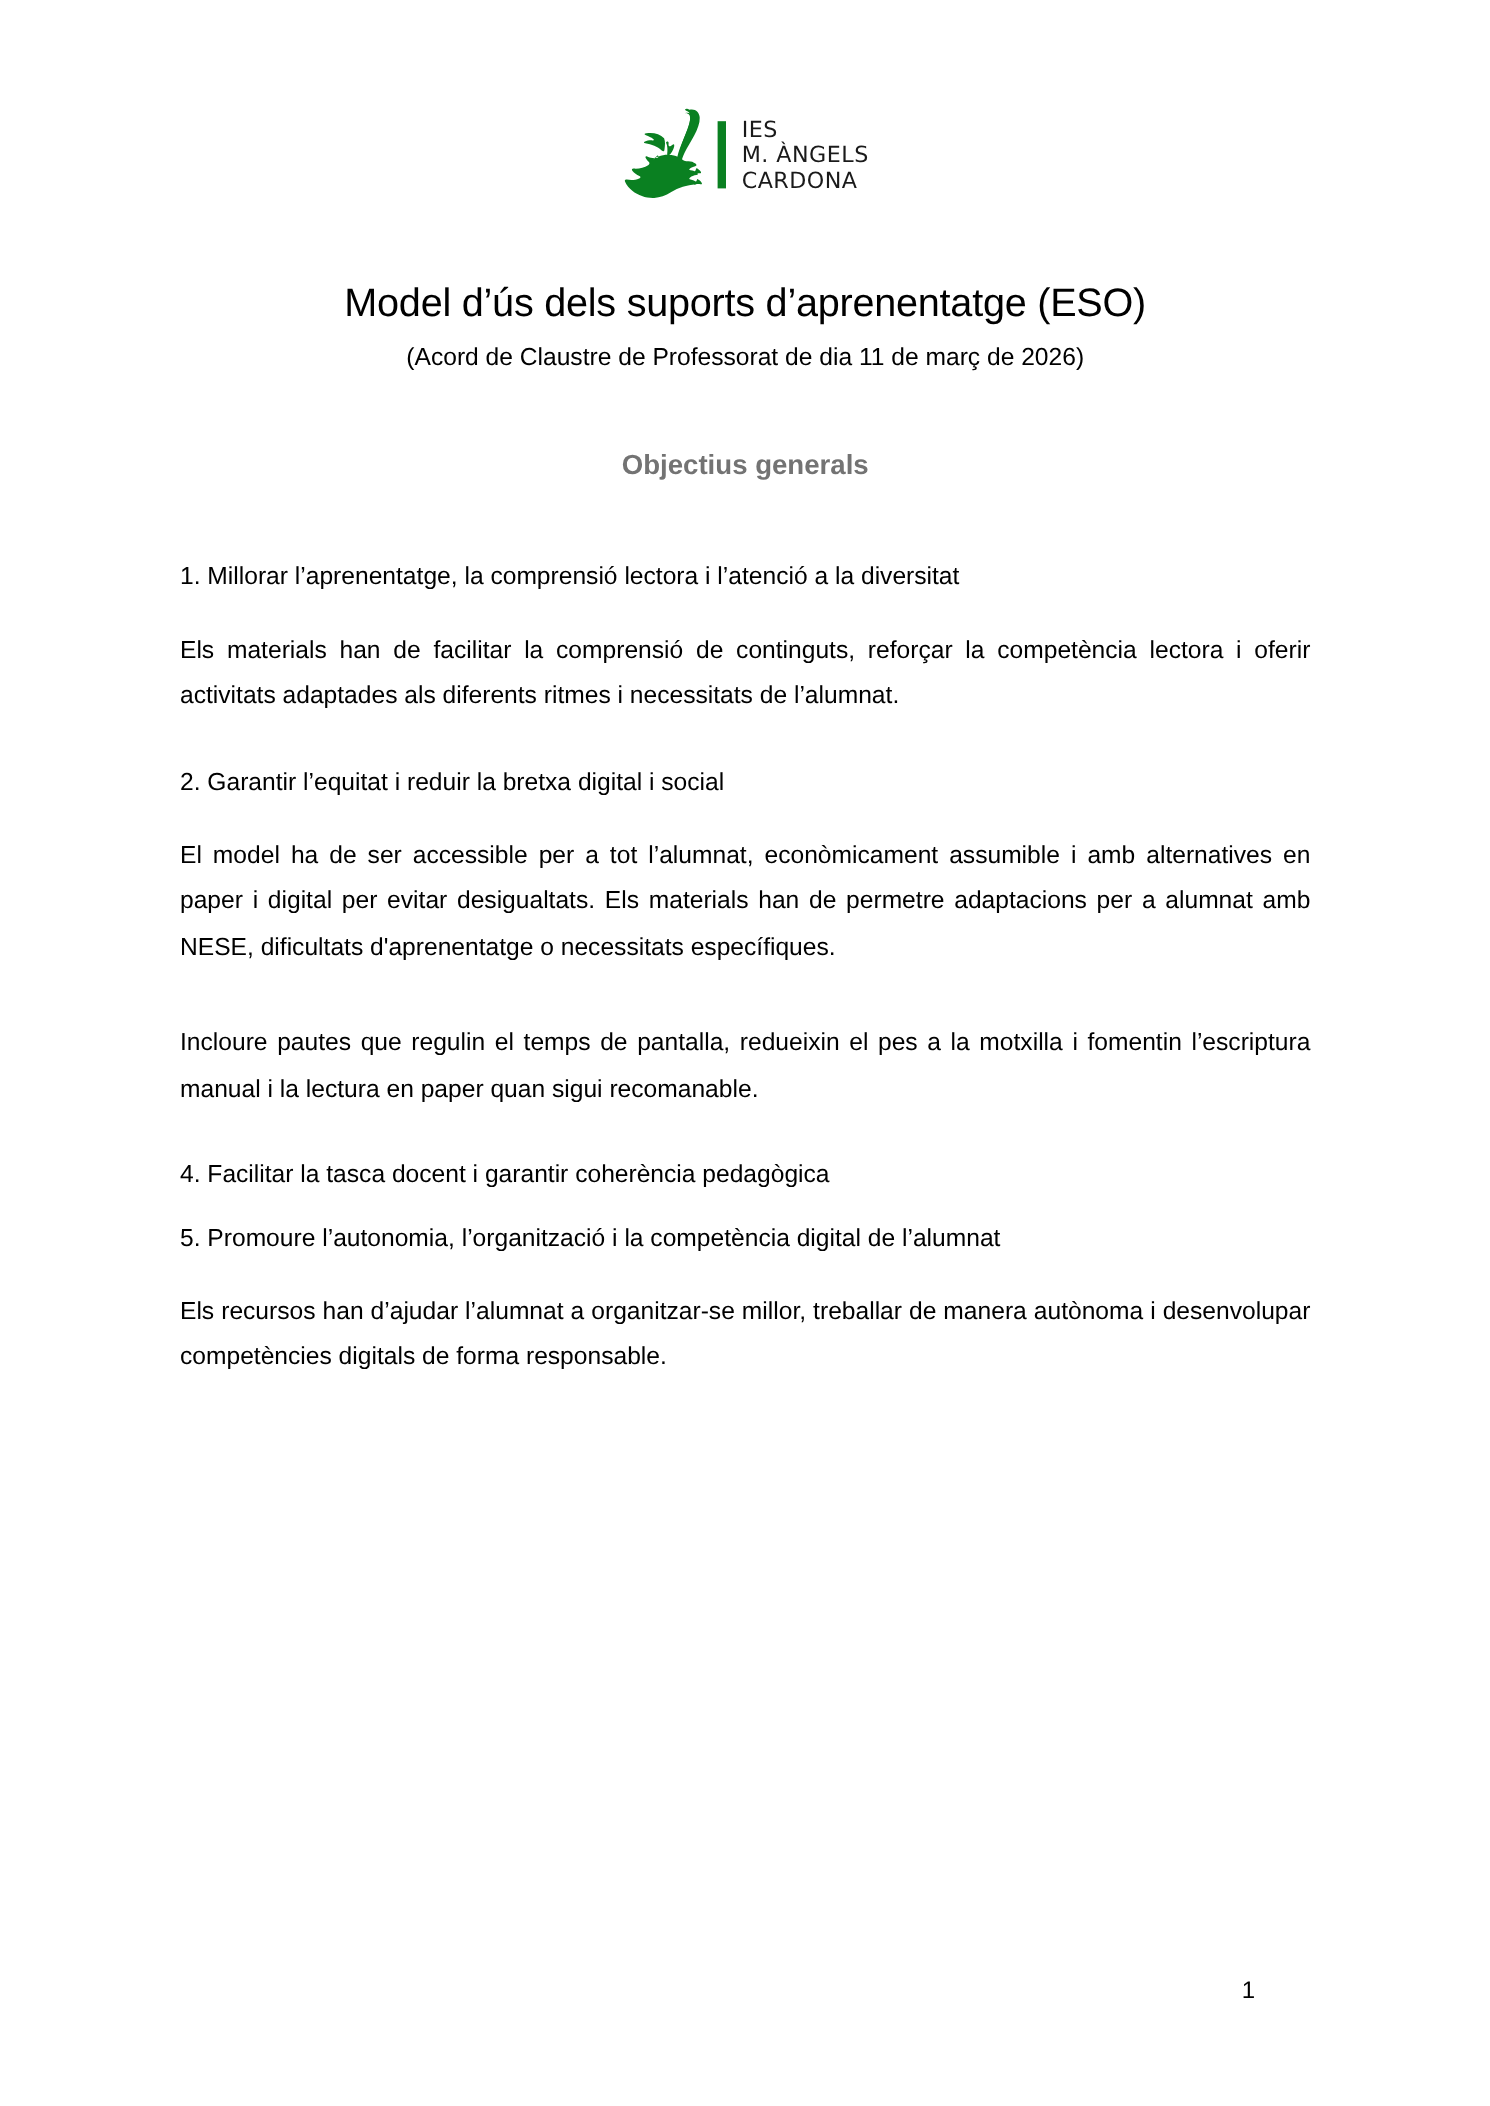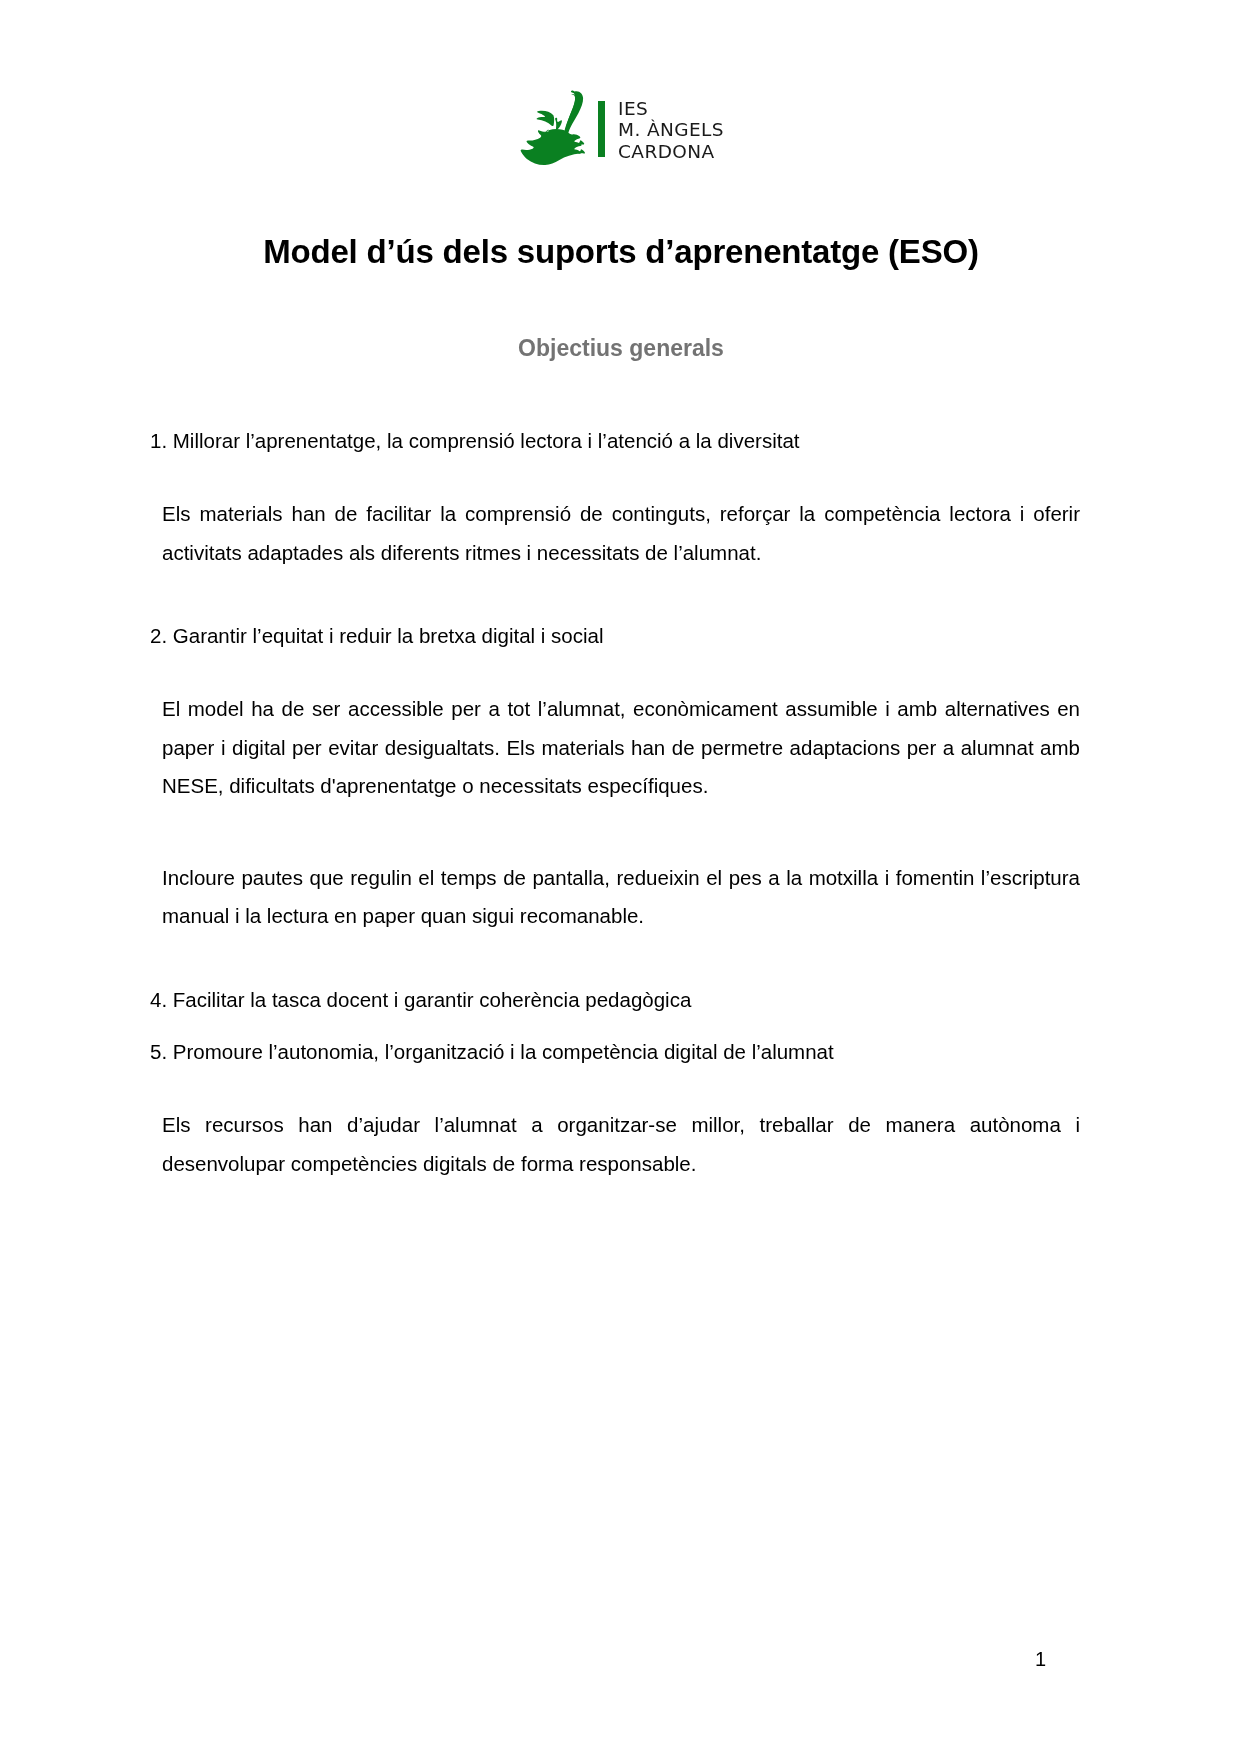--- a/index.html
+++ b/index.html
@@ -59,21 +59,21 @@
     padding-top: 2px;
   }
   .logo-text span { display: block; white-space: nowrap; }
 
   
   .doc-title {
     margin: 0;
     padding-top: 62px;
     text-align: center;
     font-size: 33px;
-    font-weight: bold;
+    font-weight: normal;
     letter-spacing: -0.2px;
     line-height: 1.2;
   }
   .doc-subtitle {
     margin: 0;
     padding-top: 13px;
     text-align: center;
     font-size: 20.5px;
     font-weight: normal;
     line-height: 1.3;
@@ -92,21 +92,21 @@
   .content { padding-top: 40px; }
   .obj-heading {
     margin: 0;
     padding-top: 23px;
     font-size: 20.5px;
     font-weight: normal;
     line-height: 1.45;
     text-align: left;
   }
   .obj-body {
-    margin: 12px;
+    margin: 0;
     padding-top: 27px;
     font-size: 20.5px;
     font-weight: normal;
     line-height: 1.88;
     text-align: justify;
     text-justify: inter-word;
     padding-bottom: 14px;
   }
 
   
@@ -140,20 +140,21 @@
       <div class="logo-bar"></div>
       <div class="logo-text">
         <span>IES</span>
         <span>M. ÀNGELS</span>
         <span>CARDONA</span>
       </div>
     </div>
   </div>
 
   <h1 class="doc-title">Model d’ús dels suports d’aprenentatge (ESO)</h1>
+  <p class="doc-subtitle">(Acord de Claustre de Professorat de dia 11 de març de 2026)</p>
   <h2 class="section-heading">Objectius generals</h2>
 
   <div class="content">
 
     <h3 class="obj-heading">1. Millorar l’aprenentatge, la comprensió lectora i l’atenció a la diversitat</h3>
     <p class="obj-body">Els materials han de facilitar la comprensió de continguts, reforçar la competència lectora i oferir activitats adaptades als diferents ritmes i necessitats de l’alumnat.</p>
 
     <h3 class="obj-heading">2. Garantir l’equitat i reduir la bretxa digital i social</h3>
     <p class="obj-body">El model ha de ser accessible per a tot l’alumnat, econòmicament assumible i amb alternatives en paper i digital per evitar desigualtats. Els materials han de permetre adaptacions per a alumnat amb NESE, dificultats d'aprenentatge o necessitats específiques.</p>
 

